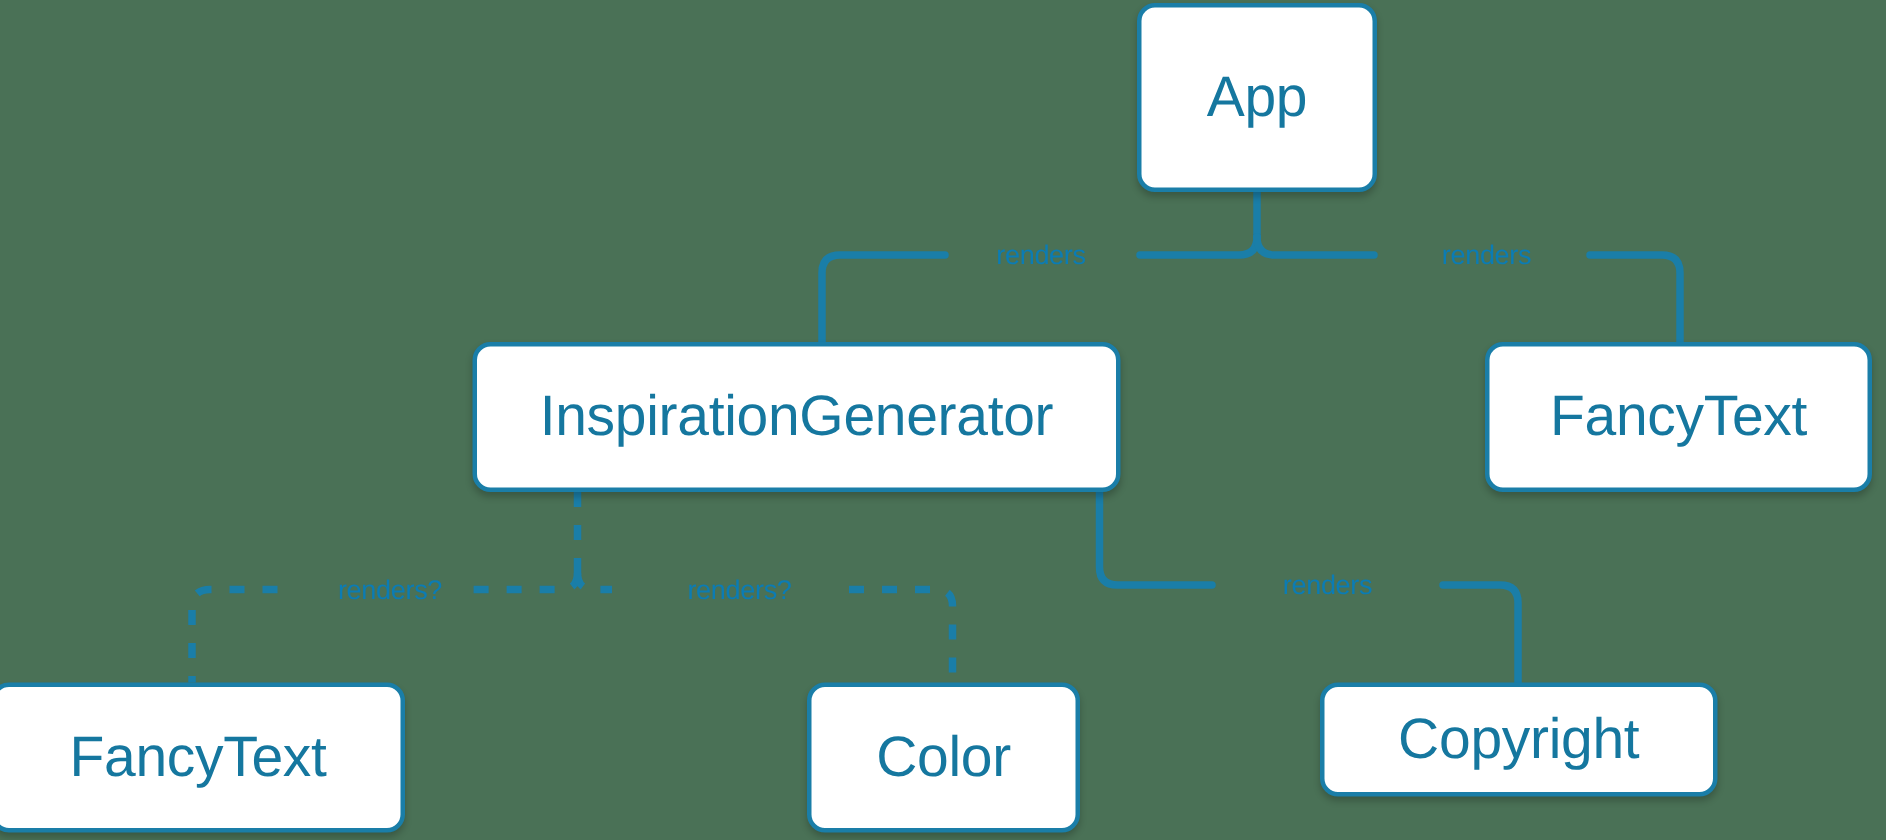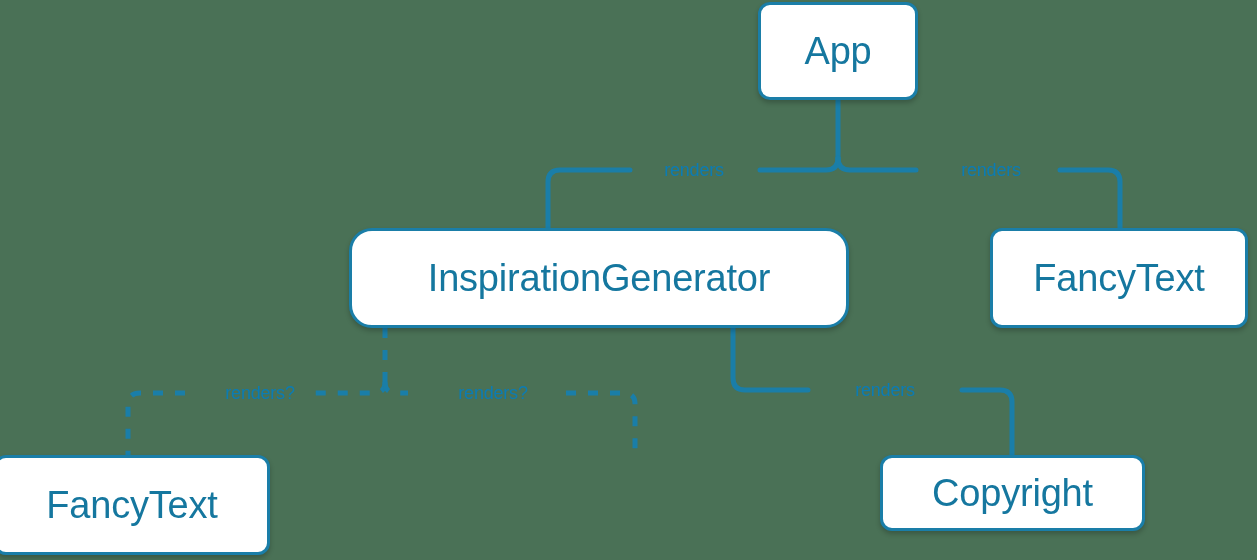--- a/index.html
+++ b/index.html
@@ -83,34 +83,37 @@
     <path d="M385,382 Q385,393 396,393 L408,393" fill="none" stroke="#1a7ea8" stroke-width="5" stroke-linecap="butt" stroke-dasharray="10 12"></path>
     <path d="M566,393 L624,393 Q635,393 635,404 L635,455" fill="none" stroke="#1a7ea8" stroke-width="5" stroke-linecap="butt" stroke-dasharray="10 12"></path>
   </svg>
 
   <div class="edge-label" style="left:694px; top:170px;">renders</div>
   <div class="edge-label" style="left:991px; top:170px;">renders</div>
   <div class="edge-label" style="left:260px; top:393px;">renders?</div>
   <div class="edge-label" style="left:493px; top:393px;">renders?</div>
   <div class="edge-label" style="left:885px; top:390px;">renders</div>
 
-  <div class="node-box" style="left:758px; top:2px; width:160px; height:98px;">
+  <div class="node-box" style="left:758px; top:2px; width:160px; height:126px;">
     <span class="node-label">App</span>
   </div>
 
-  <div class="node-box" style="left:349px; top:228px; width:500px; height:100px;border-radius:23px;">
+  <div class="node-box" style="left:315px; top:228px; width:432px; height:100px;">
     <span class="node-label">InspirationGenerator</span>
   </div>
 
   <div class="node-box" style="left:990px; top:228px; width:258px; height:100px;">
     <span class="node-label">FancyText</span>
   </div>
 
   <div class="node-box" style="left:-6px; top:455px; width:276px; height:100px;">
     <span class="node-label">FancyText</span>
   </div>
 
+  <div class="node-box" style="left:538px; top:455px; width:182px; height:100px;">
+    <span class="node-label">Color</span>
+  </div>
 
   <div class="node-box" style="left:880px; top:455px; width:265px; height:76px;">
     <span class="node-label">Copyright</span>
   </div>
 
 </div>
 
 </body></html>

